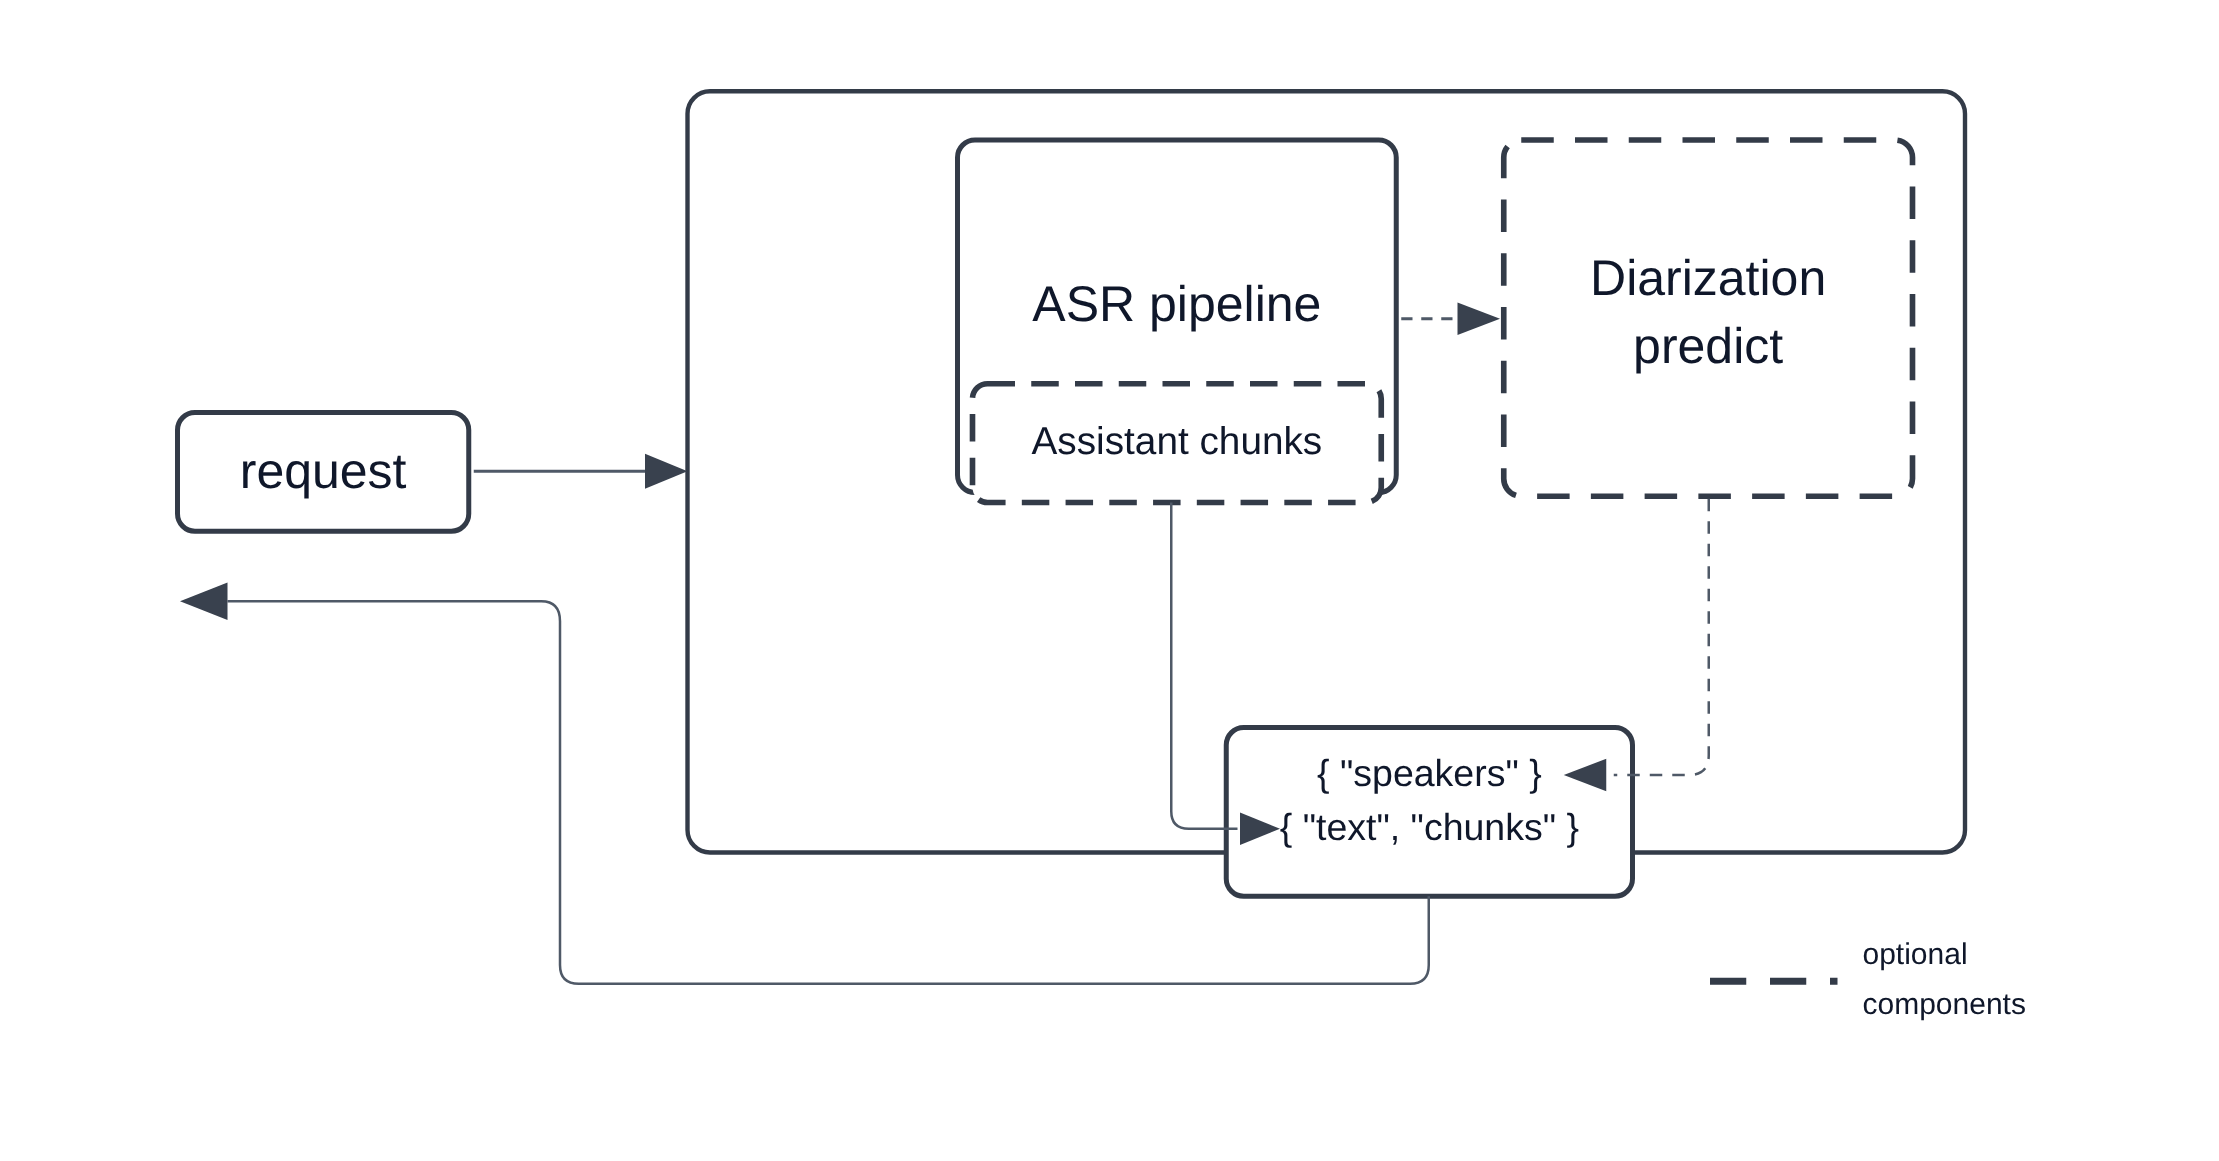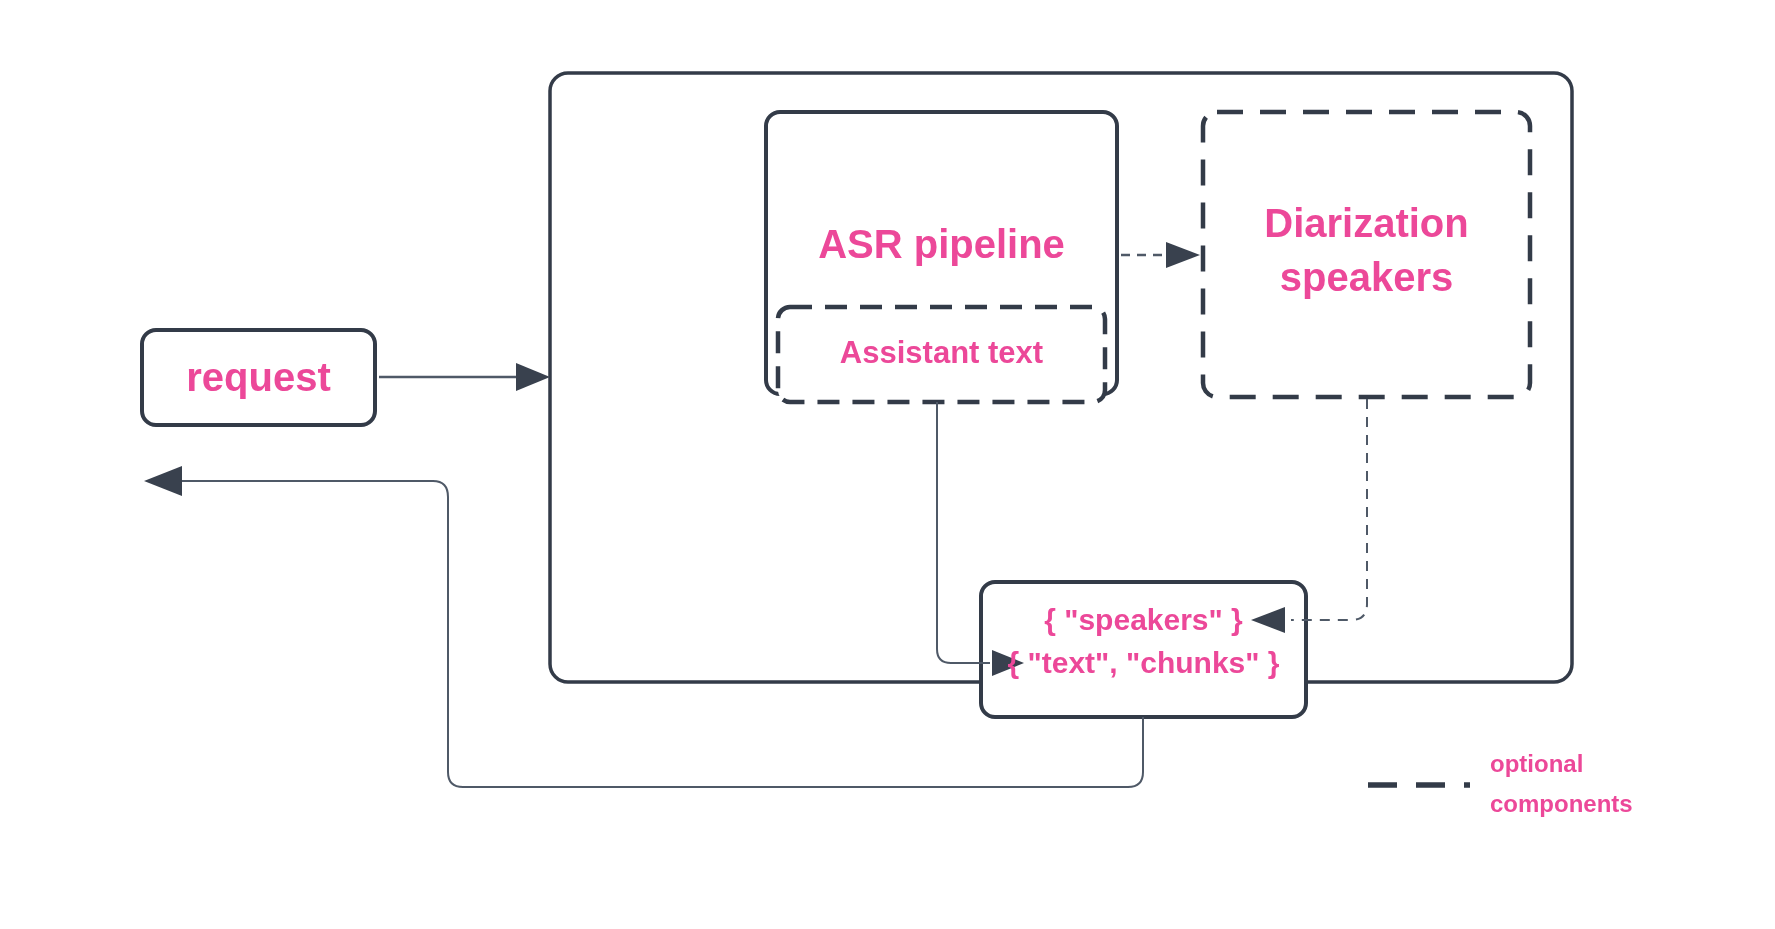--- a/index.html
+++ b/index.html
@@ -17,27 +17,26 @@
   }
   #wires {
     position: absolute;
     left: 0;
     top: 0;
     width: 1775px;
     height: 929px;
   }
   .lbl {
     position: absolute;
-    color: #ec4899;
+    color: #0f172a;
     display: flex;
     align-items: center;
     justify-content: center;
     text-align: center;
     white-space: pre-line;
-    font-weight: bold;
   }
   .lbl-request     { left: 142px;  top: 330px; width: 233px; height: 95px;  font-size: 40px; }
   .lbl-predict     { left: 555px;  top: 346px; width: 190px; height: 54px;  font-size: 40px; }
   .lbl-asr         { left: 766px;  top: 200px; width: 351px; height: 88px;  font-size: 40px; }
   .lbl-assistant   { left: 778px;  top: 330px; width: 327px; height: 46px;  font-size: 31px; }
   .lbl-diarization { left: 1203px; top: 196px; width: 327px; height: 108px; font-size: 40px; line-height: 54px; }
   .lbl-out1        { left: 981px;  top: 601px; width: 325px; height: 38px;  font-size: 30px; }
   .lbl-out2        { left: 981px;  top: 644px; width: 325px; height: 38px;  font-size: 30px; }
   .lbl-legend      { left: 1490px; top: 744px; width: 240px; height: 80px;  font-size: 24px; line-height: 40px;
                      justify-content: flex-start; text-align: left; }
@@ -77,24 +76,24 @@
     <polygon points="144,481 182,466 182,496" fill="#39414e"></polygon>
 
     <line x1="1368" y1="785" x2="1470" y2="785" stroke="#333b48" stroke-width="5.5" stroke-dasharray="29 19"></line>
   </svg>
 
   <div class="lbl lbl-request">request</div>
 
 
   <div class="lbl lbl-asr">ASR pipeline</div>
 
-  <div class="lbl lbl-assistant">Assistant text</div>
+  <div class="lbl lbl-assistant">Assistant chunks</div>
 
   <div class="lbl lbl-diarization">Diarization
-speakers</div>
+predict</div>
 
   <div class="lbl lbl-out1">{ "speakers" }</div>
 
   <div class="lbl lbl-out2">{ "text", "chunks" }</div>
 
   <div class="lbl lbl-legend">optional
 components</div>
 </div>
 
 </body></html>

